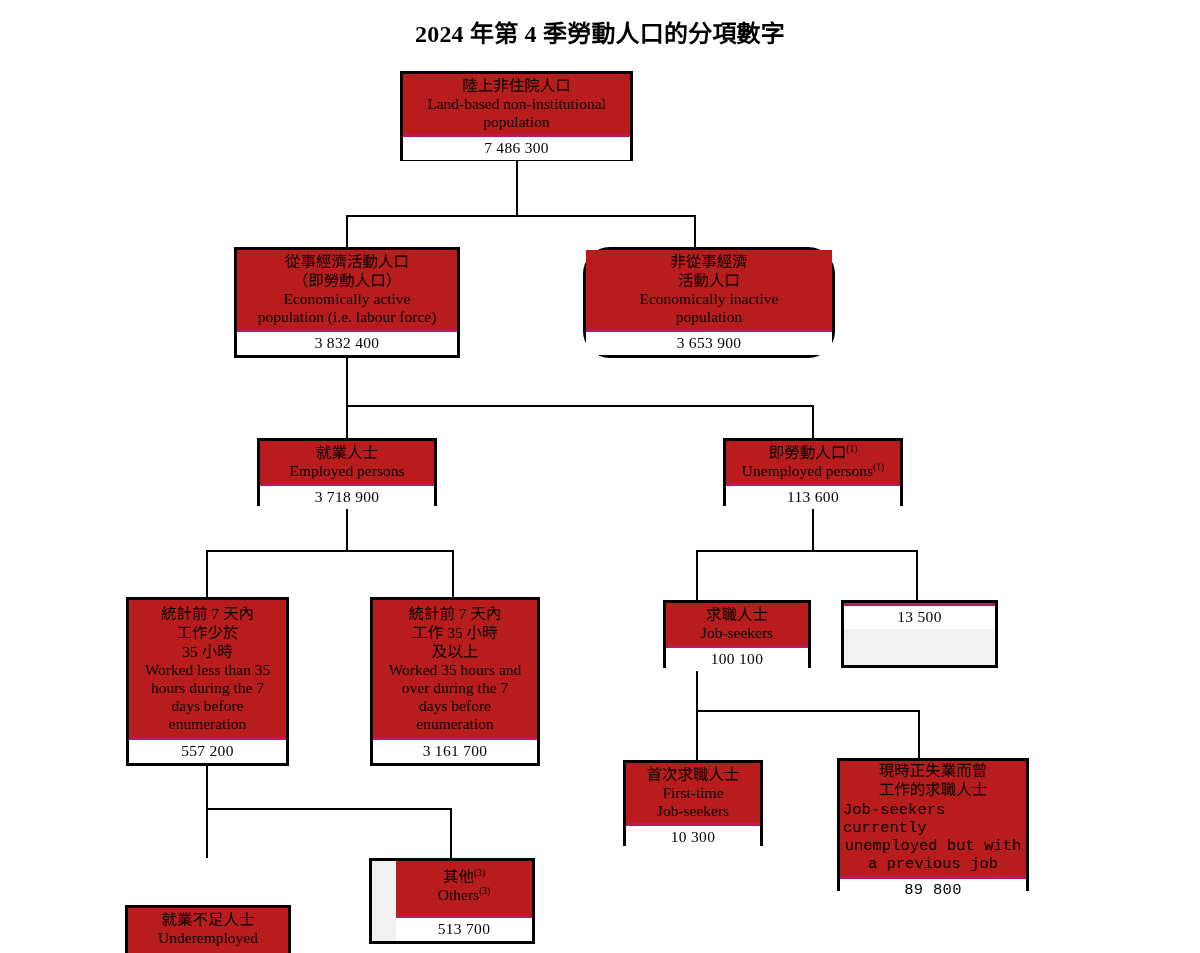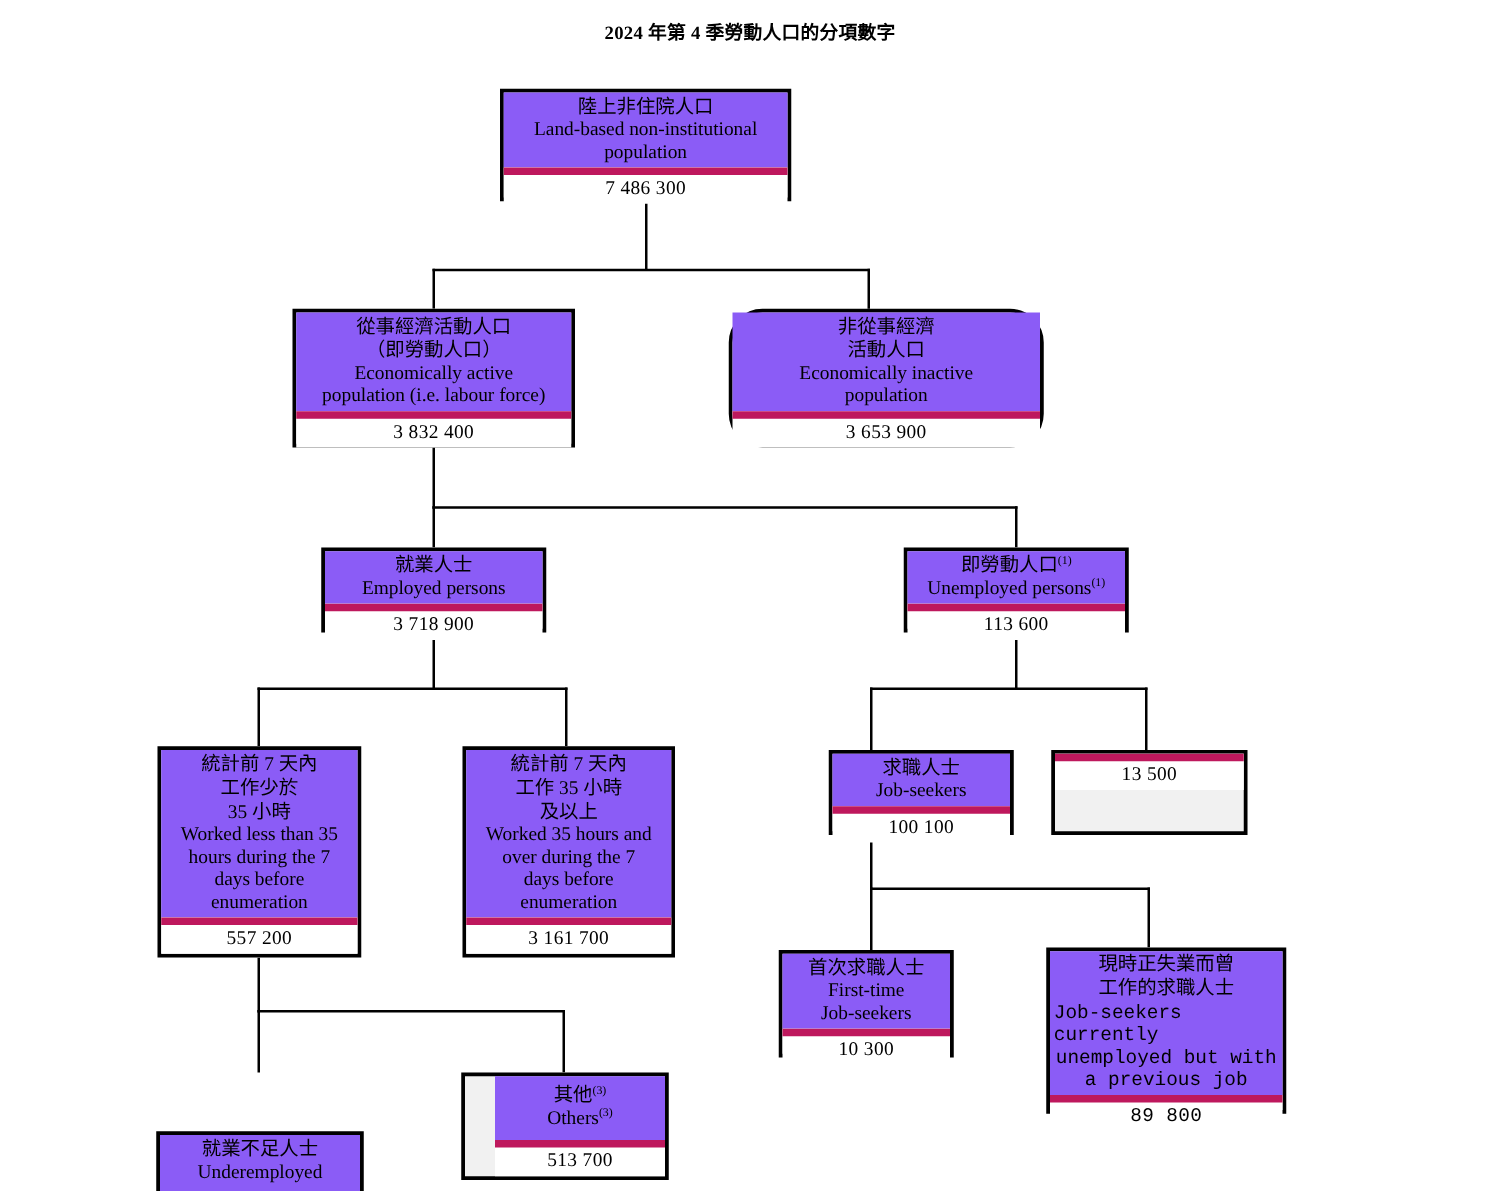--- a/index.html
+++ b/index.html
@@ -22,49 +22,49 @@
     height: 953px;
   }
 
   
   .chart-title {
     position: absolute;
     left: 0;
     top: 14px;
     width: 1200px;
     text-align: center;
-    font-size: 15px;
+    font-size: 24px;
     font-weight: bold;
     letter-spacing: 0.2px;
   }
 
   
   .node {
     position: absolute;
     box-sizing: border-box;
     border: 3px solid #000000;
     background: #f1f1f1;
     display: flex;
     flex-direction: column;
     z-index: 3;
   }
   .node .label {
     flex: 1 1 auto;
-    background: #8b5cf6;
+    background: #b91c1c;
     display: flex;
     flex-direction: column;
     align-items: center;
     justify-content: center;
     padding: 2px 3px 3px 3px;
     box-sizing: border-box;
   }
   .node .value {
     flex: 0 0 auto;
     background: #ffffff;
-    border-top: 6px solid #be185d;
+    border-top: 3px solid #be185d;
     text-align: center;
     padding: 2px 0 3px 0;
     font-size: 15.5px;
     line-height: 18px;
     letter-spacing: 0.3px;
   }
   .zh {
     font-size: 15.5px;
     line-height: 19px;
     white-space: nowrap;

